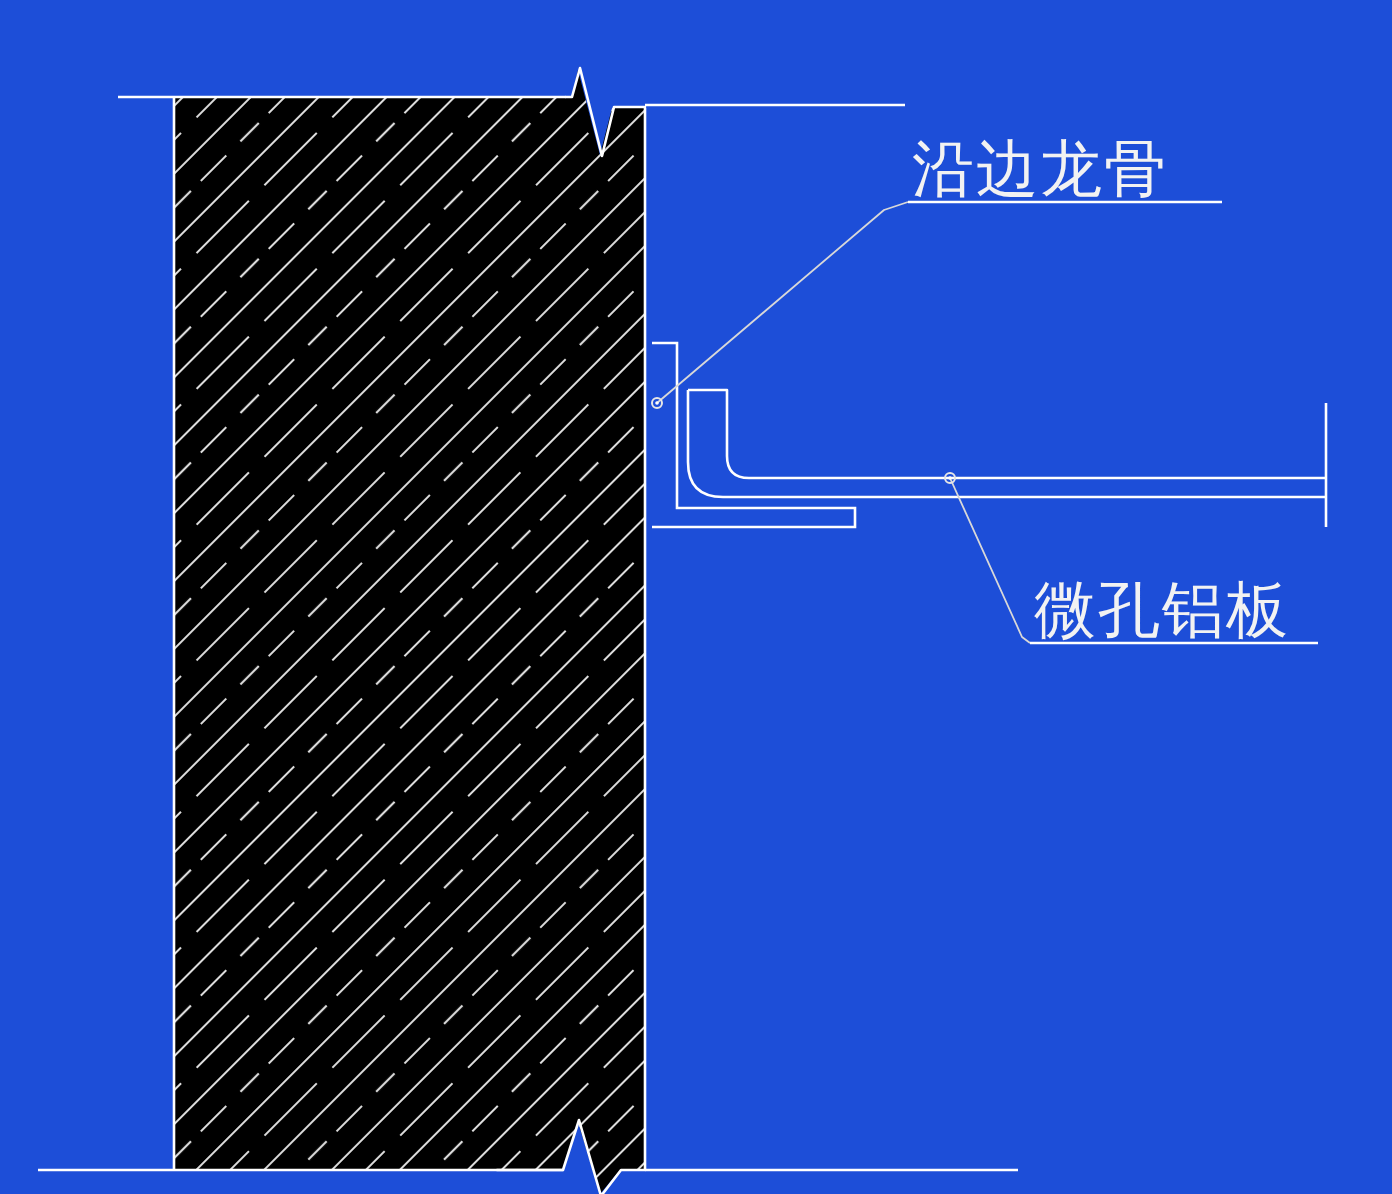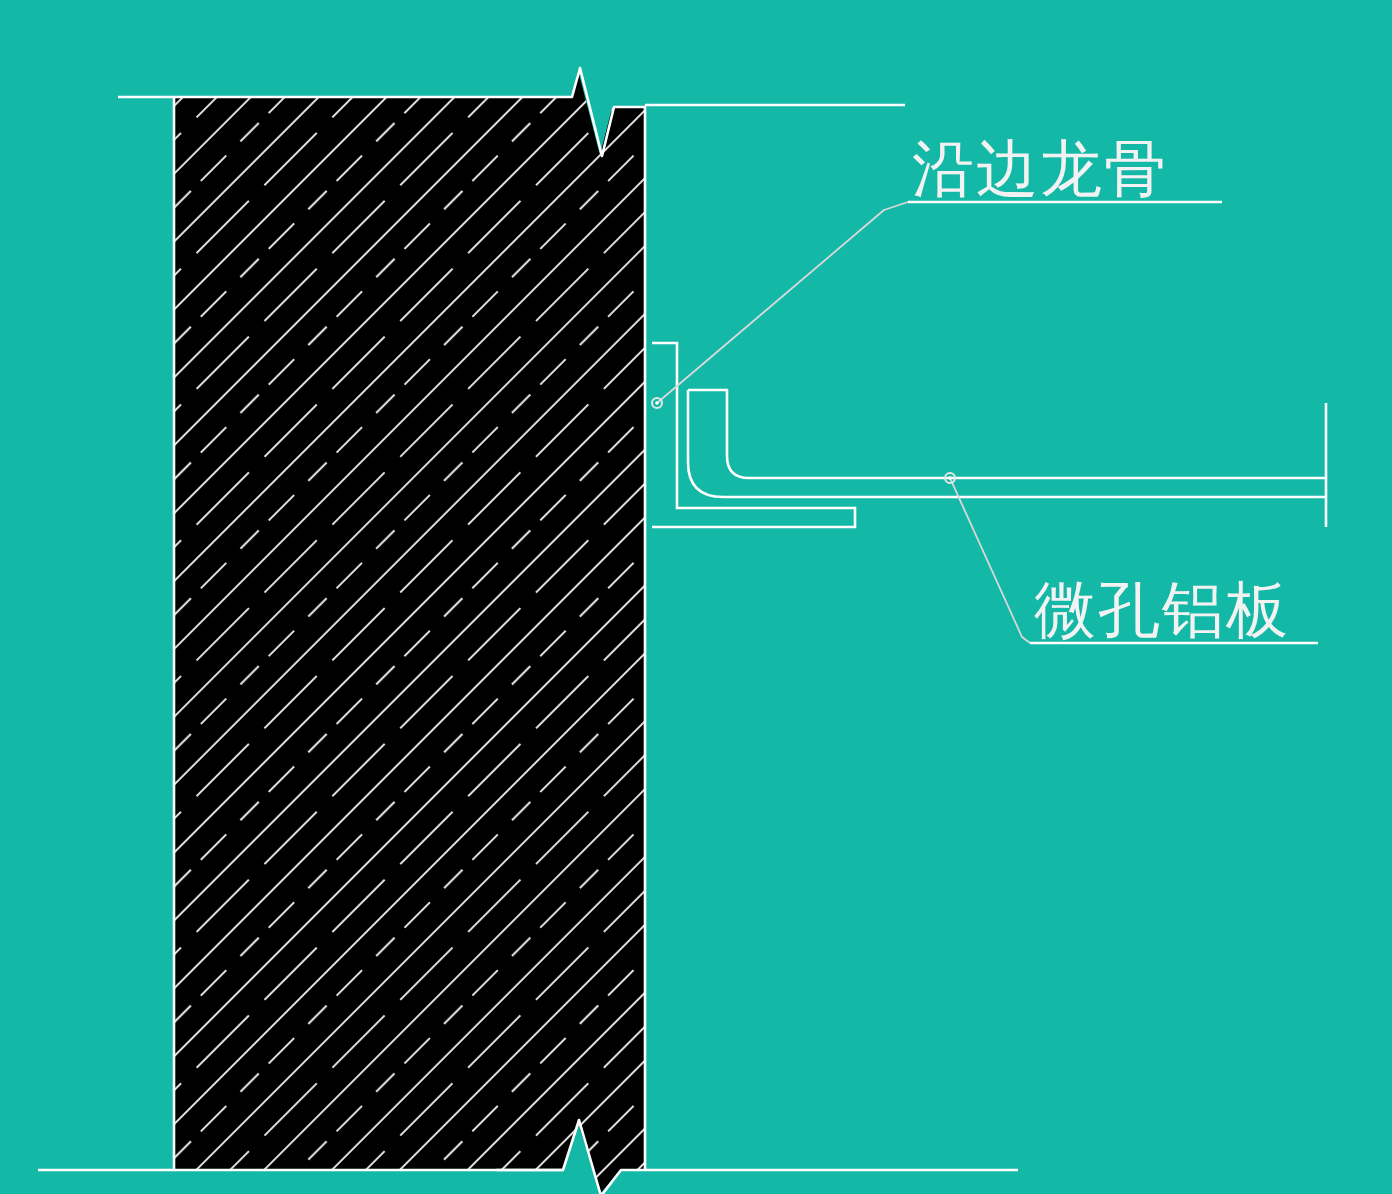--- a/index.html
+++ b/index.html
@@ -11,21 +11,21 @@
   body {
     width: 1392px;
     height: 1194px;
     overflow: hidden;
     font-family: "Liberation Sans", sans-serif;
   }
   #canvas-wrap {
     position: relative;
     width: 1392px;
     height: 1194px;
-    background: #14b8a6;
+    background: #1d4ed8;
   }
   svg#drawing {
     position: absolute;
     top: 0;
     left: 0;
     width: 1392px;
     height: 1194px;
     display: block;
   }
   .anno-text {

